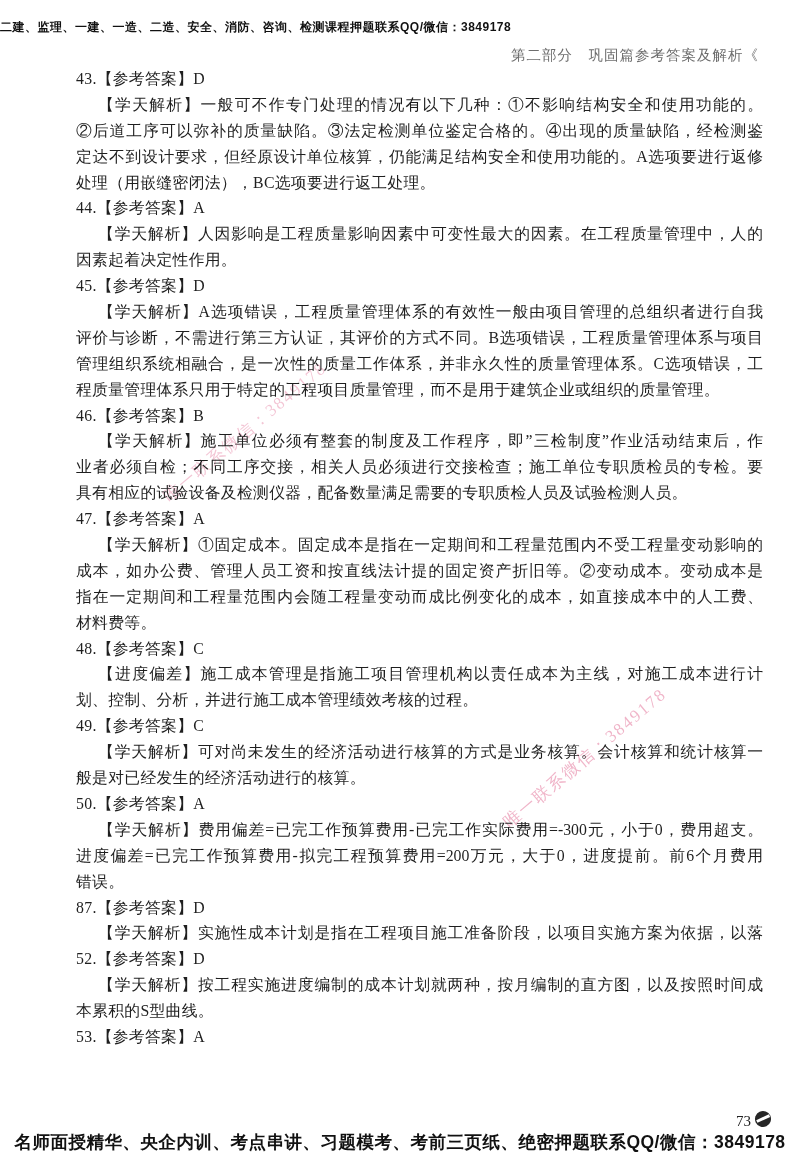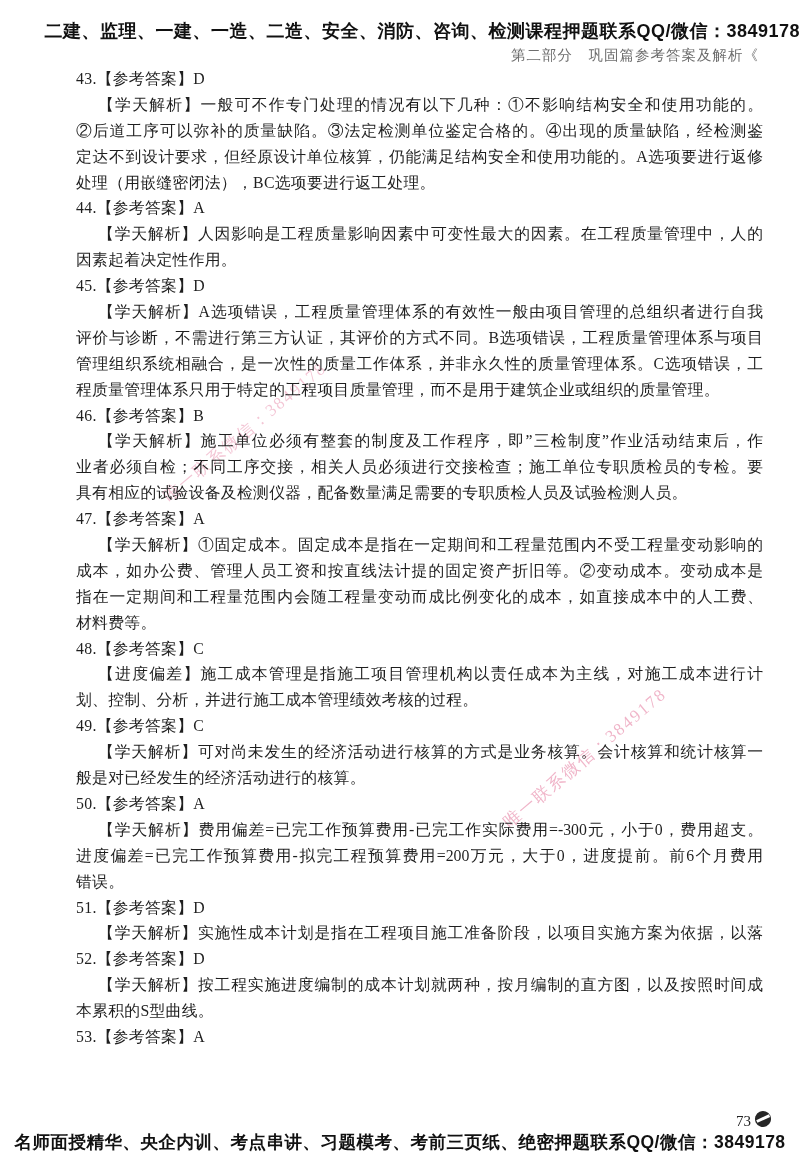--- a/index.html
+++ b/index.html
@@ -7,23 +7,23 @@
     position:relative;
     width:800px;height:1165px;
     background:#ffffff;
     overflow:hidden;
     color:#1f1f1f;
     font-family:"Liberation Serif","DejaVu Serif",serif;
   }
   
   .hdr-title{
     position:absolute;top:19px;left:0;right:0;
-    text-align:right;
+    text-align:left;
     font-family:"Liberation Sans","DejaVu Sans",sans-serif;
-    font-weight:700;font-size:18px;letter-spacing:.5px;color:#111;
+    font-weight:700;font-size:12px;letter-spacing:.5px;color:#111;
     white-space:nowrap;
   }
   .hdr-section{
     position:absolute;top:46px;right:41px;
     font-family:"Liberation Sans","DejaVu Sans",sans-serif;
     font-size:14.5px;color:#6e6e6e;letter-spacing:1px;
     white-space:nowrap;
   }
   
   .content{
@@ -113,21 +113,21 @@
       <div class="ln">48.【参考答案】C</div>
       <div class="ln indent fill">【进度偏差】施工成本管理是指施工项目管理机构以责任成本为主线，对施工成本进行计</div>
       <div class="ln">划、控制、分析，并进行施工成本管理绩效考核的过程。</div>
       <div class="ln">49.【参考答案】C</div>
       <div class="ln indent fill">【学天解析】可对尚未发生的经济活动进行核算的方式是业务核算。会计核算和统计核算一</div>
       <div class="ln">般是对已经发生的经济活动进行的核算。</div>
       <div class="ln">50.【参考答案】A</div>
       <div class="ln indent fill">【学天解析】费用偏差=已完工作预算费用-已完工作实际费用=-300元，小于0，费用超支。</div>
       <div class="ln fill">进度偏差=已完工作预算费用-拟完工程预算费用=200万元，大于0，进度提前。前6个月费用</div>
       <div class="ln">错误。</div>
-      <div class="ln">51.【参考答案】D</div>
+      <div class="ln">87.【参考答案】D</div>
       <div class="ln indent fill">【学天解析】实施性成本计划是指在工程项目施工准备阶段，以项目实施方案为依据，以落</div>
       <div class="ln">52.【参考答案】D</div>
       <div class="ln indent fill">【学天解析】按工程实施进度编制的成本计划就两种，按月编制的直方图，以及按照时间成</div>
       <div class="ln">本累积的S型曲线。</div>
       <div class="ln">53.【参考答案】A</div>
     </div>
 
   <div class="page-num">73</div>
   <div class="page-marker"></div>
   <div class="footer-line">名师面授精华、央企内训、考点串讲、习题模考、考前三页纸、绝密押题联系QQ/微信：3849178</div>

